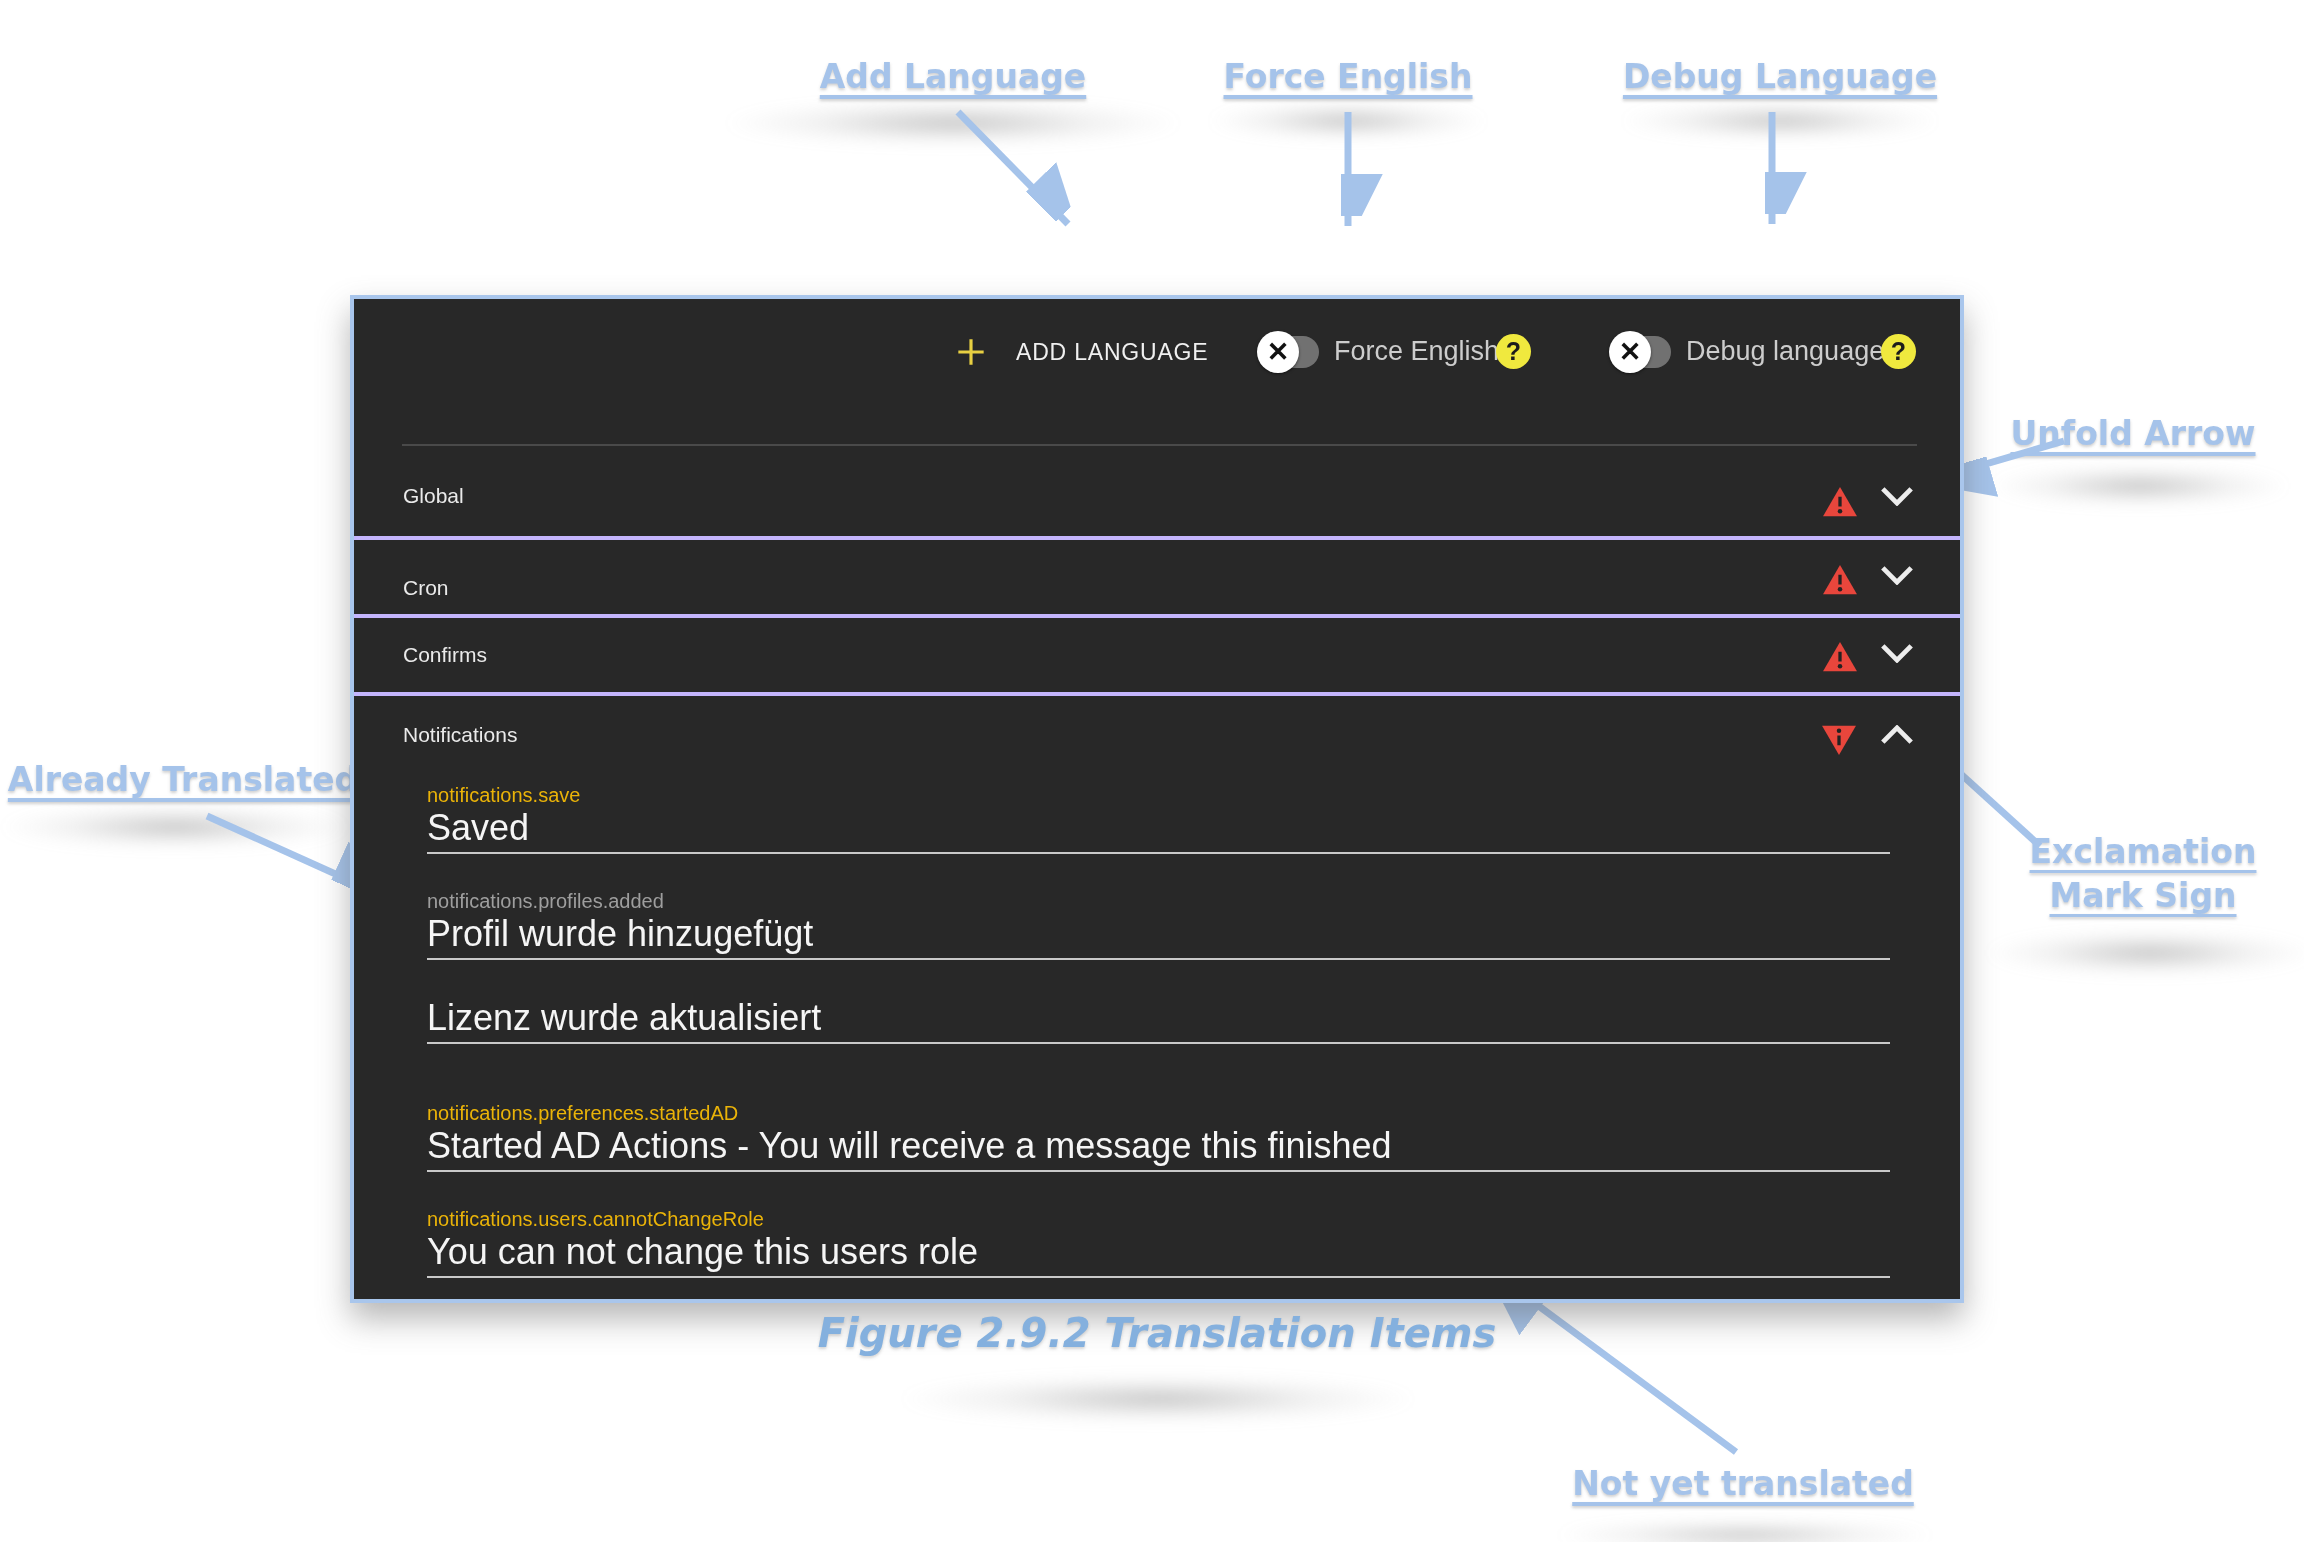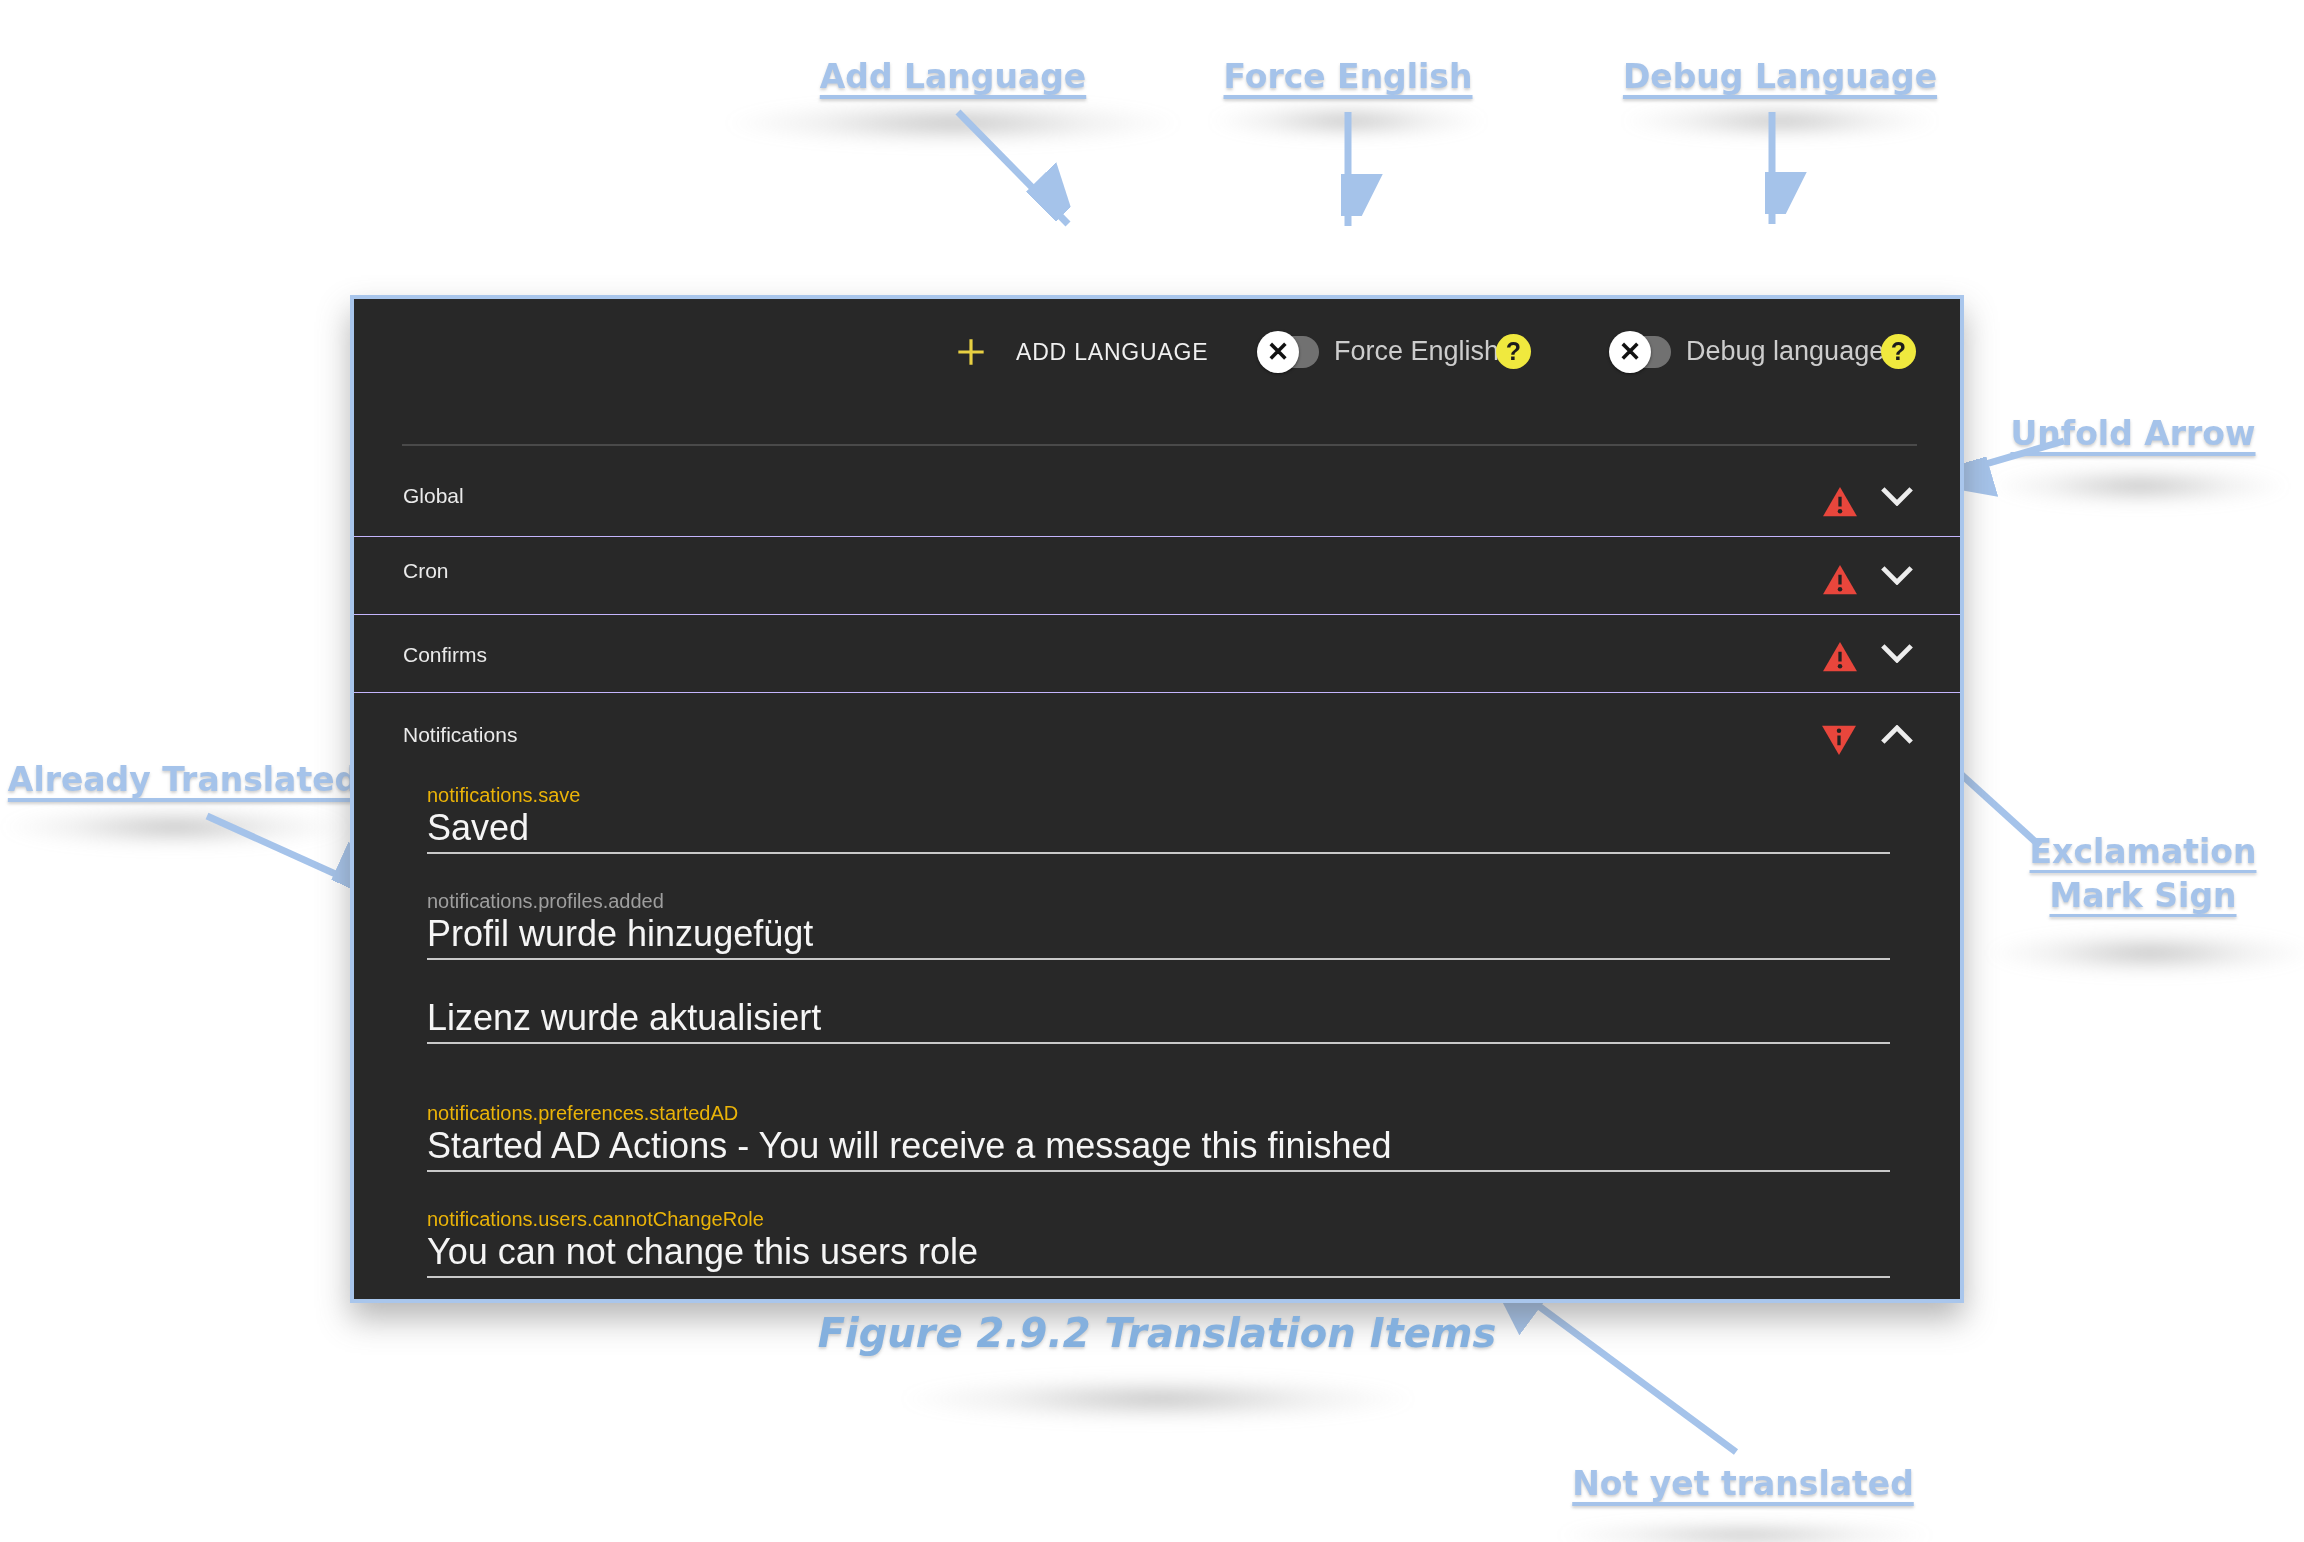--- a/index.html
+++ b/index.html
@@ -35,21 +35,21 @@
   .switch .track{left:6px;top:6px;width:56px;height:32px;border-radius:16px;background:#717171;}
   .switch .thumb{left:0;top:1px;width:42px;height:42px;border-radius:50%;background:#ffffff;
     display:flex;align-items:center;justify-content:center;color:#111;
     font-size:27px;font-weight:bold;box-shadow:0 1px 3px rgba(0,0,0,.5);}
   .switch .thumb span{position:static;}
   .toggle-label{color:#cdcdcd;font-size:27px;top:37px;white-space:nowrap;}
   .help{width:35px;height:35px;border-radius:50%;background:#f0e93e;color:#1c1c1c;
     display:flex;align-items:center;justify-content:center;font-size:25px;font-weight:bold;cursor:pointer;}
   .help span{position:static;}
   .inset-divider{left:48px;top:145px;width:1515px;height:0;border-top:2px solid #4a4a4a;}
-  .grow{left:0;width:1606px;border-bottom:1px solid #c4b5fd;cursor:pointer;}
+  .grow{left:0;width:1606px;border-bottom:4px solid #c4b5fd;cursor:pointer;}
   .grow .glabel{left:49px;color:#eaeaea;font-size:21px;transform:translateY(-50%);}
   .warn{width:36px;height:33px;transform:translate(-50%,-50%);}
   .chev{width:34px;height:20px;transform:translate(-50%,-50%);}
   .items{left:73px;top:471px;width:1463px;}
   .t-item{position:static;display:block;height:106px;padding-top:14px;box-sizing:border-box;}
   .t-item .k{position:static;display:block;font-size:20px;line-height:22px;color:#9e9e9e;}
   .t-item.red .k{color:#eab308;}
   .t-item .v{position:static;display:block;font-size:36px;line-height:30px;margin-top:7px;color:#f5f5f5;}
   .t-item .ul{position:static;display:block;margin-top:9px;height:0;border-top:2px solid #c9c9c9;}
   
@@ -135,21 +135,21 @@
       <path d="M12 1 L23.3 20.5 H0.7 Z" fill="#e8463c"></path>
         <rect x="10.9" y="7.5" width="2.2" height="6.5" fill="#222"></rect>
         <circle cx="12" cy="17.2" r="1.5" fill="#222"></circle>
     </svg>
     <svg class="chev" style="left:1543px;top:52px;" viewBox="0 0 24 14">
       <path d="M2 2 L12 12 L22 2" stroke="#ededed" stroke-width="3.4" fill="none"></path>
     </svg>
   </div>
 
   <div class="grow" style="top:237px;height:78px;">
-    <span class="glabel" style="top:35px;">Cron</span>
+    <span class="glabel" style="top:52px;">Cron</span>
     <svg class="warn" style="left:1486px;top:44px;" viewBox="0 0 24 22">
       <path d="M12 1 L23.3 20.5 H0.7 Z" fill="#e8463c"></path>
         <rect x="10.9" y="7.5" width="2.2" height="6.5" fill="#222"></rect>
         <circle cx="12" cy="17.2" r="1.5" fill="#222"></circle>
     </svg>
     <svg class="chev" style="left:1543px;top:39px;" viewBox="0 0 24 14">
       <path d="M2 2 L12 12 L22 2" stroke="#ededed" stroke-width="3.4" fill="none"></path>
     </svg>
   </div>
 

